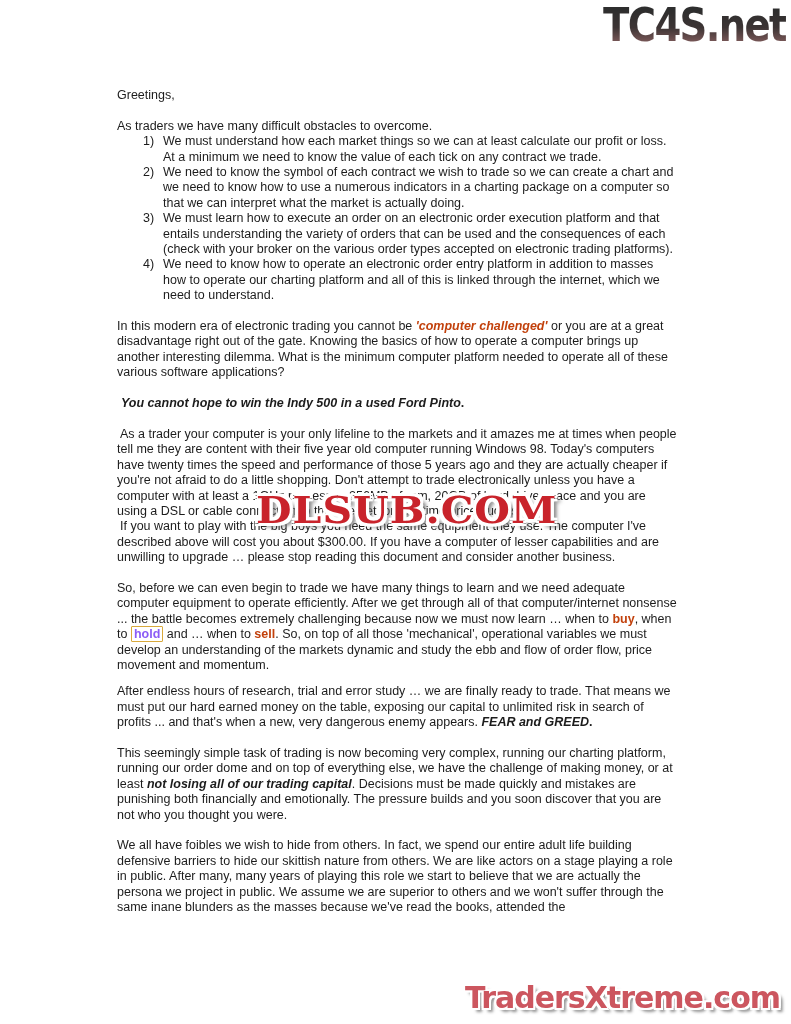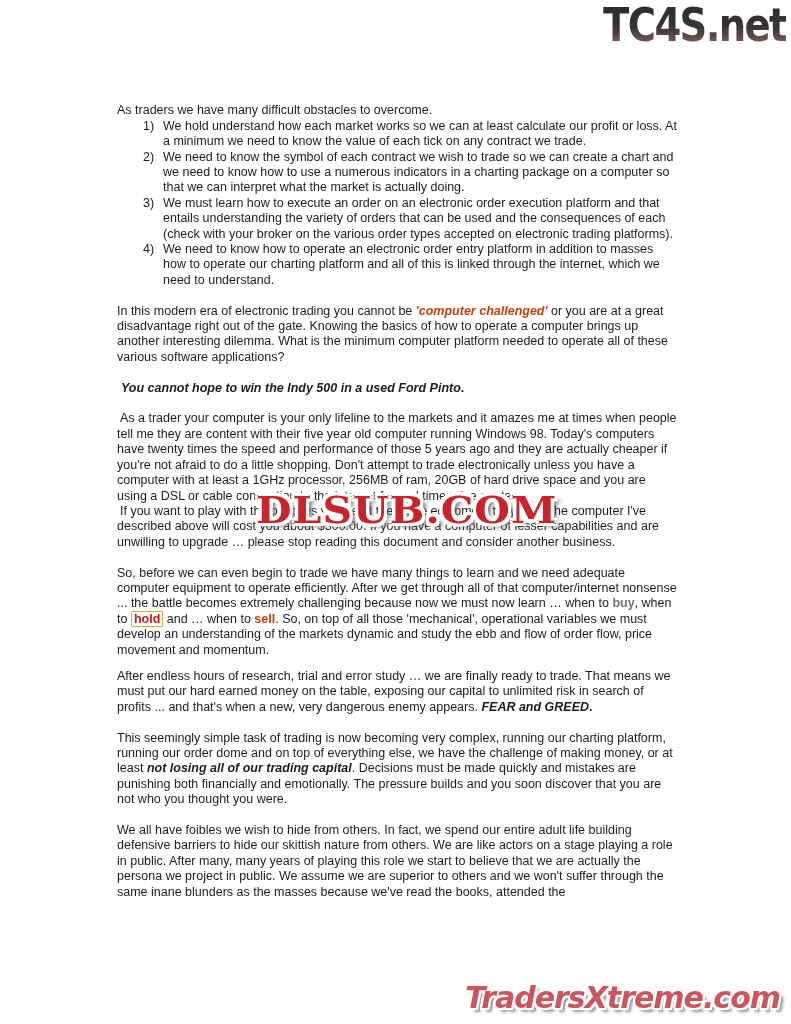--- a/index.html
+++ b/index.html
@@ -23,22 +23,22 @@
     display:inline-block;
     margin-left:26px;
     width:20px;
     flex:0 0 20px;
   }
   .item-text{flex:1;}
   .b{font-weight:bold;}
   .i{font-style:italic;}
   .u{}
   .c-red{color:#c2410c;}
-  .c-blue{color:#737373;}
-  .c-gold{color:#b91c1c;}
+  .c-blue{color:#c2410c;}
+  .c-gold{color:#8b5cf6;}
   .boxed{
     border:1.5px solid #d8a93c;
     padding:0 2px;
     border-radius:1px;
   }
   
   .tc4s{
     position:absolute;
     top:0px;right:5px;
     font-family:"DejaVu Sans", sans-serif;
@@ -79,36 +79,36 @@
     font-weight:bold;
     font-size:30px;
     line-height:42px;
     letter-spacing:-1px;
     color:#cc565f;
     white-space:nowrap;
     text-shadow:
       -2px -2px 0 #fff, 2px -2px 0 #fff, -2px 2px 0 #fff, 2px 2px 0 #fff,
       -2px 0 0 #fff, 2px 0 0 #fff, 0 -2px 0 #fff, 0 2px 0 #fff,
       4px 4px 3px rgba(120,120,120,.8);
-    font-style: italic;
   }
 </style>
 </head>
 <body>
 
 <div class="page">
 
   <div class="tc4s">TC4S.net</div>
 
   <div class="doc">
+      <div class="block" style="margin-top: 0px;"><span>Greetings,</span></div>
       <div class="block" style="margin-top: 15.4px;"><span>As traders we have many difficult obstacles to overcome.</span></div>
       <div class="block" style="margin-top: 0px;">
         <div class="list-item">
           <span class="num">1)</span>
-          <div class="item-text"><span>We hold understand how each market works so we can at least calculate our profit or loss. At a minimum we need to know the value of each tick on any contract we trade.</span></div>
+          <div class="item-text"><span>We must understand how each market things so we can at least calculate our profit or loss. At a minimum we need to know the value of each tick on any contract we trade.</span></div>
         </div>
         <div class="list-item">
           <span class="num">2)</span>
           <div class="item-text"><span>We need to know the symbol of each contract we wish to trade so we can create a chart and we need to know how to use a numerous indicators in a charting package on a computer so that we can interpret what the market is actually doing.</span></div>
         </div>
         <div class="list-item">
           <span class="num">3)</span>
           <div class="item-text"><span>We must learn how to execute an order on an electronic order execution platform and that entails understanding the variety of orders that can be used and the consequences of each (check with your broker on the various order types accepted on electronic trading platforms).</span></div>
         </div>
         <div class="list-item">

